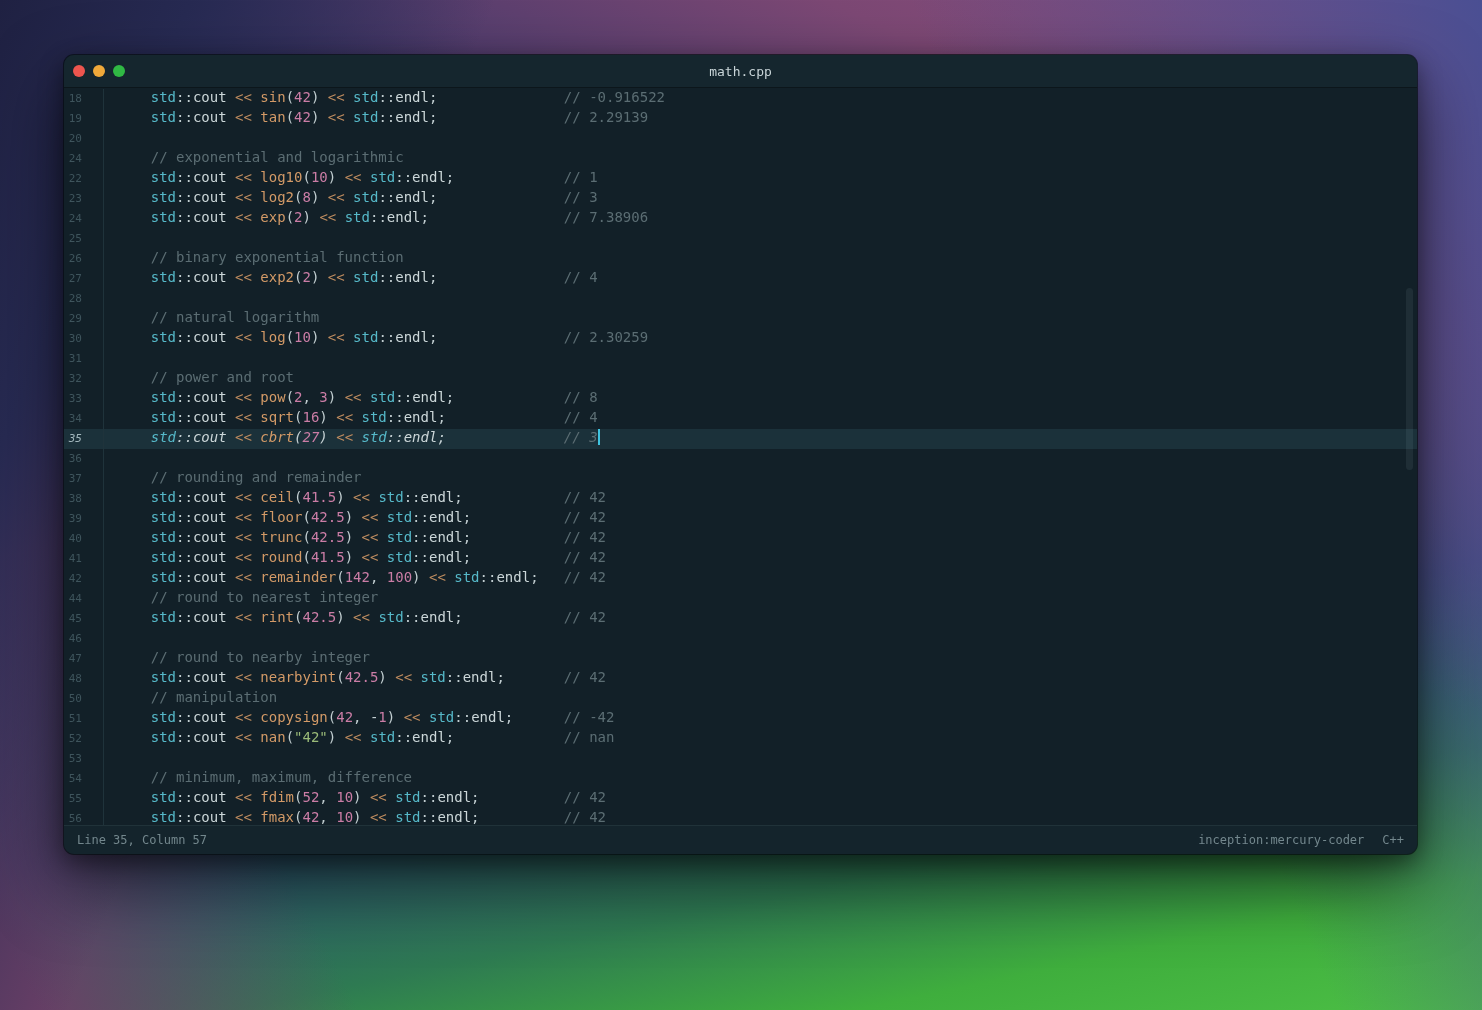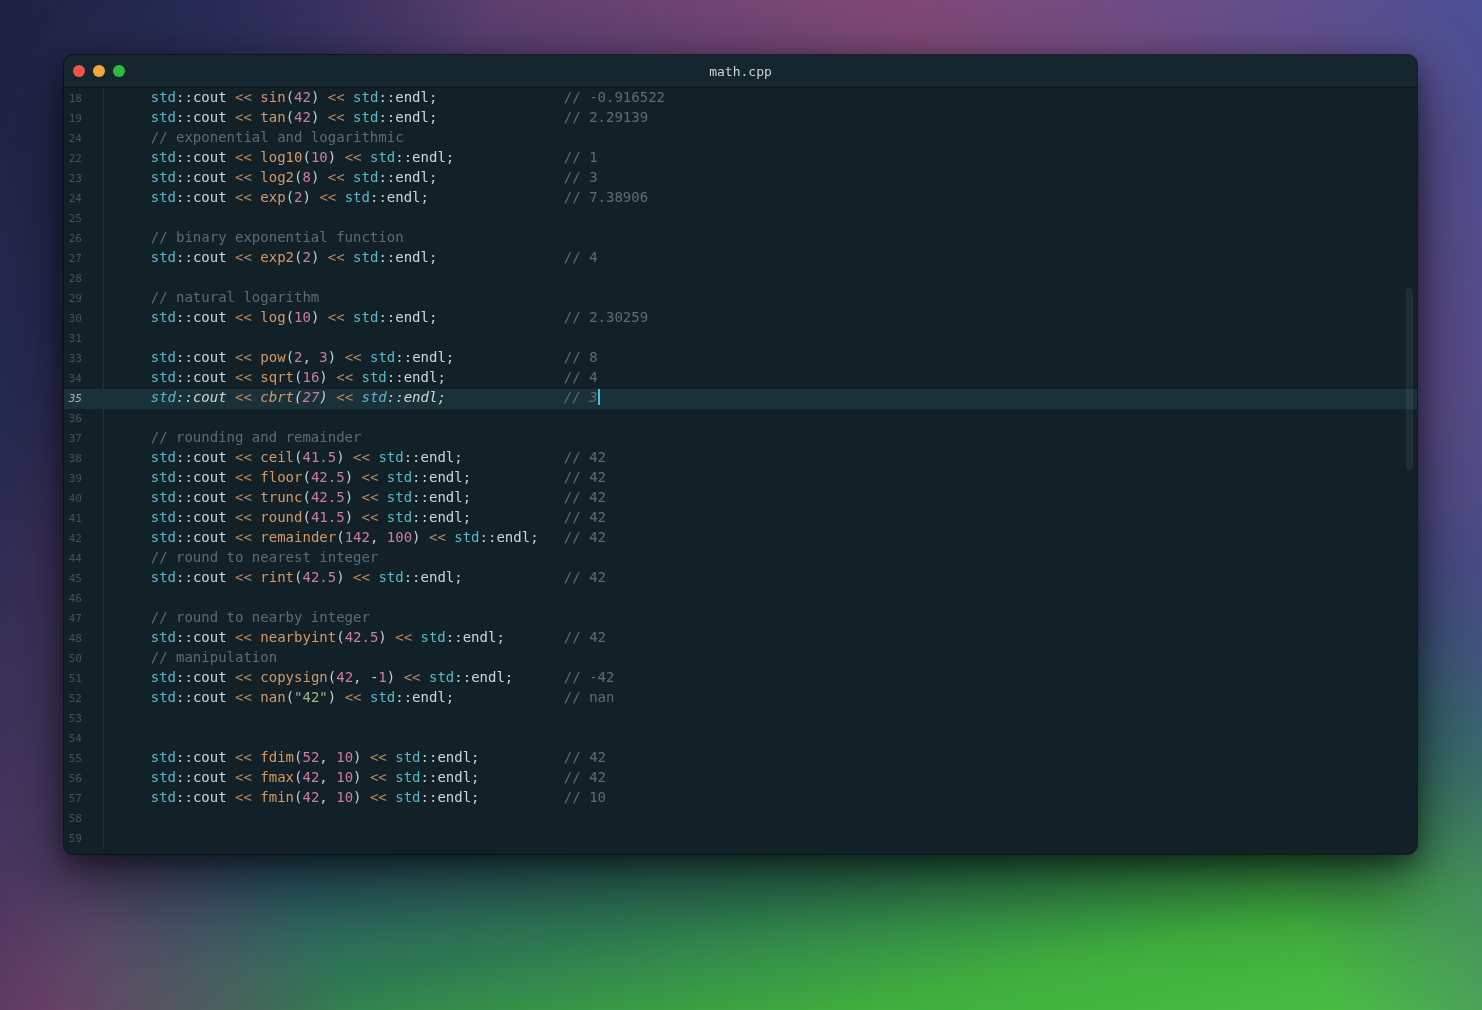--- a/index.html
+++ b/index.html
@@ -53,53 +53,62 @@
       <span class="tl" style="background: rgb(240, 169, 58);"></span>
       <span class="tl" style="background: rgb(48, 185, 68);"></span>
     </div>
     <div class="title">math.cpp</div>
   </div>
 
   <div class="editor">
     <div id="code-lines">
         <div class="line"><span class="ln">18</span><span class="code"><span class="tk-w">    </span><span class="tk-k">std</span><span class="tk-p">::</span><span class="tk-t">cout</span><span class="tk-w"> </span><span class="tk-o">&lt;&lt;</span><span class="tk-w"> </span><span class="tk-f">sin</span><span class="tk-p">(</span><span class="tk-n">42</span><span class="tk-p">)</span><span class="tk-w"> </span><span class="tk-o">&lt;&lt;</span><span class="tk-w"> </span><span class="tk-k">std</span><span class="tk-p">::</span><span class="tk-t">endl</span><span class="tk-p">;</span><span class="tk-w">               </span><span class="tk-c">// -0.916522</span></span></div>
         <div class="line"><span class="ln">19</span><span class="code"><span class="tk-w">    </span><span class="tk-k">std</span><span class="tk-p">::</span><span class="tk-t">cout</span><span class="tk-w"> </span><span class="tk-o">&lt;&lt;</span><span class="tk-w"> </span><span class="tk-f">tan</span><span class="tk-p">(</span><span class="tk-n">42</span><span class="tk-p">)</span><span class="tk-w"> </span><span class="tk-o">&lt;&lt;</span><span class="tk-w"> </span><span class="tk-k">std</span><span class="tk-p">::</span><span class="tk-t">endl</span><span class="tk-p">;</span><span class="tk-w">               </span><span class="tk-c">// 2.29139</span></span></div>
+        <div class="line"><span class="ln">20</span><span class="code"></span></div>
         <div class="line"><span class="ln">24</span><span class="code"><span class="tk-w">    </span><span class="tk-c">// exponential and logarithmic</span></span></div>
         <div class="line"><span class="ln">22</span><span class="code"><span class="tk-w">    </span><span class="tk-k">std</span><span class="tk-p">::</span><span class="tk-t">cout</span><span class="tk-w"> </span><span class="tk-o">&lt;&lt;</span><span class="tk-w"> </span><span class="tk-f">log10</span><span class="tk-p">(</span><span class="tk-n">10</span><span class="tk-p">)</span><span class="tk-w"> </span><span class="tk-o">&lt;&lt;</span><span class="tk-w"> </span><span class="tk-k">std</span><span class="tk-p">::</span><span class="tk-t">endl</span><span class="tk-p">;</span><span class="tk-w">             </span><span class="tk-c">// 1</span></span></div>
         <div class="line"><span class="ln">23</span><span class="code"><span class="tk-w">    </span><span class="tk-k">std</span><span class="tk-p">::</span><span class="tk-t">cout</span><span class="tk-w"> </span><span class="tk-o">&lt;&lt;</span><span class="tk-w"> </span><span class="tk-f">log2</span><span class="tk-p">(</span><span class="tk-n">8</span><span class="tk-p">)</span><span class="tk-w"> </span><span class="tk-o">&lt;&lt;</span><span class="tk-w"> </span><span class="tk-k">std</span><span class="tk-p">::</span><span class="tk-t">endl</span><span class="tk-p">;</span><span class="tk-w">               </span><span class="tk-c">// 3</span></span></div>
         <div class="line"><span class="ln">24</span><span class="code"><span class="tk-w">    </span><span class="tk-k">std</span><span class="tk-p">::</span><span class="tk-t">cout</span><span class="tk-w"> </span><span class="tk-o">&lt;&lt;</span><span class="tk-w"> </span><span class="tk-f">exp</span><span class="tk-p">(</span><span class="tk-n">2</span><span class="tk-p">)</span><span class="tk-w"> </span><span class="tk-o">&lt;&lt;</span><span class="tk-w"> </span><span class="tk-k">std</span><span class="tk-p">::</span><span class="tk-t">endl</span><span class="tk-p">;</span><span class="tk-w">                </span><span class="tk-c">// 7.38906</span></span></div>
         <div class="line"><span class="ln">25</span><span class="code"></span></div>
         <div class="line"><span class="ln">26</span><span class="code"><span class="tk-w">    </span><span class="tk-c">// binary exponential function</span></span></div>
         <div class="line"><span class="ln">27</span><span class="code"><span class="tk-w">    </span><span class="tk-k">std</span><span class="tk-p">::</span><span class="tk-t">cout</span><span class="tk-w"> </span><span class="tk-o">&lt;&lt;</span><span class="tk-w"> </span><span class="tk-f">exp2</span><span class="tk-p">(</span><span class="tk-n">2</span><span class="tk-p">)</span><span class="tk-w"> </span><span class="tk-o">&lt;&lt;</span><span class="tk-w"> </span><span class="tk-k">std</span><span class="tk-p">::</span><span class="tk-t">endl</span><span class="tk-p">;</span><span class="tk-w">               </span><span class="tk-c">// 4</span></span></div>
         <div class="line"><span class="ln">28</span><span class="code"></span></div>
         <div class="line"><span class="ln">29</span><span class="code"><span class="tk-w">    </span><span class="tk-c">// natural logarithm</span></span></div>
         <div class="line"><span class="ln">30</span><span class="code"><span class="tk-w">    </span><span class="tk-k">std</span><span class="tk-p">::</span><span class="tk-t">cout</span><span class="tk-w"> </span><span class="tk-o">&lt;&lt;</span><span class="tk-w"> </span><span class="tk-f">log</span><span class="tk-p">(</span><span class="tk-n">10</span><span class="tk-p">)</span><span class="tk-w"> </span><span class="tk-o">&lt;&lt;</span><span class="tk-w"> </span><span class="tk-k">std</span><span class="tk-p">::</span><span class="tk-t">endl</span><span class="tk-p">;</span><span class="tk-w">               </span><span class="tk-c">// 2.30259</span></span></div>
         <div class="line"><span class="ln">31</span><span class="code"></span></div>
+        <div class="line"><span class="ln">32</span><span class="code"><span class="tk-w">    </span><span class="tk-c">// power and root</span></span></div>
         <div class="line"><span class="ln">33</span><span class="code"><span class="tk-w">    </span><span class="tk-k">std</span><span class="tk-p">::</span><span class="tk-t">cout</span><span class="tk-w"> </span><span class="tk-o">&lt;&lt;</span><span class="tk-w"> </span><span class="tk-f">pow</span><span class="tk-p">(</span><span class="tk-n">2</span><span class="tk-p">, </span><span class="tk-n">3</span><span class="tk-p">)</span><span class="tk-w"> </span><span class="tk-o">&lt;&lt;</span><span class="tk-w"> </span><span class="tk-k">std</span><span class="tk-p">::</span><span class="tk-t">endl</span><span class="tk-p">;</span><span class="tk-w">             </span><span class="tk-c">// 8</span></span></div>
         <div class="line"><span class="ln">34</span><span class="code"><span class="tk-w">    </span><span class="tk-k">std</span><span class="tk-p">::</span><span class="tk-t">cout</span><span class="tk-w"> </span><span class="tk-o">&lt;&lt;</span><span class="tk-w"> </span><span class="tk-f">sqrt</span><span class="tk-p">(</span><span class="tk-n">16</span><span class="tk-p">)</span><span class="tk-w"> </span><span class="tk-o">&lt;&lt;</span><span class="tk-w"> </span><span class="tk-k">std</span><span class="tk-p">::</span><span class="tk-t">endl</span><span class="tk-p">;</span><span class="tk-w">              </span><span class="tk-c">// 4</span></span></div>
         <div class="line active"><span class="ln">35</span><span class="code"><span class="tk-w">    </span><span class="tk-k">std</span><span class="tk-p">::</span><span class="tk-t">cout</span><span class="tk-w"> </span><span class="tk-o">&lt;&lt;</span><span class="tk-w"> </span><span class="tk-f">cbrt</span><span class="tk-p">(</span><span class="tk-n">27</span><span class="tk-p">)</span><span class="tk-w"> </span><span class="tk-o">&lt;&lt;</span><span class="tk-w"> </span><span class="tk-k">std</span><span class="tk-p">::</span><span class="tk-t">endl</span><span class="tk-p">;</span><span class="tk-w">              </span><span class="tk-c">// 3</span><span class="cursor"></span></span></div>
         <div class="line"><span class="ln">36</span><span class="code"></span></div>
         <div class="line"><span class="ln">37</span><span class="code"><span class="tk-w">    </span><span class="tk-c">// rounding and remainder</span></span></div>
         <div class="line"><span class="ln">38</span><span class="code"><span class="tk-w">    </span><span class="tk-k">std</span><span class="tk-p">::</span><span class="tk-t">cout</span><span class="tk-w"> </span><span class="tk-o">&lt;&lt;</span><span class="tk-w"> </span><span class="tk-f">ceil</span><span class="tk-p">(</span><span class="tk-n">41.5</span><span class="tk-p">)</span><span class="tk-w"> </span><span class="tk-o">&lt;&lt;</span><span class="tk-w"> </span><span class="tk-k">std</span><span class="tk-p">::</span><span class="tk-t">endl</span><span class="tk-p">;</span><span class="tk-w">            </span><span class="tk-c">// 42</span></span></div>
         <div class="line"><span class="ln">39</span><span class="code"><span class="tk-w">    </span><span class="tk-k">std</span><span class="tk-p">::</span><span class="tk-t">cout</span><span class="tk-w"> </span><span class="tk-o">&lt;&lt;</span><span class="tk-w"> </span><span class="tk-f">floor</span><span class="tk-p">(</span><span class="tk-n">42.5</span><span class="tk-p">)</span><span class="tk-w"> </span><span class="tk-o">&lt;&lt;</span><span class="tk-w"> </span><span class="tk-k">std</span><span class="tk-p">::</span><span class="tk-t">endl</span><span class="tk-p">;</span><span class="tk-w">           </span><span class="tk-c">// 42</span></span></div>
         <div class="line"><span class="ln">40</span><span class="code"><span class="tk-w">    </span><span class="tk-k">std</span><span class="tk-p">::</span><span class="tk-t">cout</span><span class="tk-w"> </span><span class="tk-o">&lt;&lt;</span><span class="tk-w"> </span><span class="tk-f">trunc</span><span class="tk-p">(</span><span class="tk-n">42.5</span><span class="tk-p">)</span><span class="tk-w"> </span><span class="tk-o">&lt;&lt;</span><span class="tk-w"> </span><span class="tk-k">std</span><span class="tk-p">::</span><span class="tk-t">endl</span><span class="tk-p">;</span><span class="tk-w">           </span><span class="tk-c">// 42</span></span></div>
         <div class="line"><span class="ln">41</span><span class="code"><span class="tk-w">    </span><span class="tk-k">std</span><span class="tk-p">::</span><span class="tk-t">cout</span><span class="tk-w"> </span><span class="tk-o">&lt;&lt;</span><span class="tk-w"> </span><span class="tk-f">round</span><span class="tk-p">(</span><span class="tk-n">41.5</span><span class="tk-p">)</span><span class="tk-w"> </span><span class="tk-o">&lt;&lt;</span><span class="tk-w"> </span><span class="tk-k">std</span><span class="tk-p">::</span><span class="tk-t">endl</span><span class="tk-p">;</span><span class="tk-w">           </span><span class="tk-c">// 42</span></span></div>
         <div class="line"><span class="ln">42</span><span class="code"><span class="tk-w">    </span><span class="tk-k">std</span><span class="tk-p">::</span><span class="tk-t">cout</span><span class="tk-w"> </span><span class="tk-o">&lt;&lt;</span><span class="tk-w"> </span><span class="tk-f">remainder</span><span class="tk-p">(</span><span class="tk-n">142</span><span class="tk-p">, </span><span class="tk-n">100</span><span class="tk-p">)</span><span class="tk-w"> </span><span class="tk-o">&lt;&lt;</span><span class="tk-w"> </span><span class="tk-k">std</span><span class="tk-p">::</span><span class="tk-t">endl</span><span class="tk-p">;</span><span class="tk-w">   </span><span class="tk-c">// 42</span></span></div>
         <div class="line"><span class="ln">44</span><span class="code"><span class="tk-w">    </span><span class="tk-c">// round to nearest integer</span></span></div>
         <div class="line"><span class="ln">45</span><span class="code"><span class="tk-w">    </span><span class="tk-k">std</span><span class="tk-p">::</span><span class="tk-t">cout</span><span class="tk-w"> </span><span class="tk-o">&lt;&lt;</span><span class="tk-w"> </span><span class="tk-f">rint</span><span class="tk-p">(</span><span class="tk-n">42.5</span><span class="tk-p">)</span><span class="tk-w"> </span><span class="tk-o">&lt;&lt;</span><span class="tk-w"> </span><span class="tk-k">std</span><span class="tk-p">::</span><span class="tk-t">endl</span><span class="tk-p">;</span><span class="tk-w">            </span><span class="tk-c">// 42</span></span></div>
         <div class="line"><span class="ln">46</span><span class="code"></span></div>
         <div class="line"><span class="ln">47</span><span class="code"><span class="tk-w">    </span><span class="tk-c">// round to nearby integer</span></span></div>
         <div class="line"><span class="ln">48</span><span class="code"><span class="tk-w">    </span><span class="tk-k">std</span><span class="tk-p">::</span><span class="tk-t">cout</span><span class="tk-w"> </span><span class="tk-o">&lt;&lt;</span><span class="tk-w"> </span><span class="tk-f">nearbyint</span><span class="tk-p">(</span><span class="tk-n">42.5</span><span class="tk-p">)</span><span class="tk-w"> </span><span class="tk-o">&lt;&lt;</span><span class="tk-w"> </span><span class="tk-k">std</span><span class="tk-p">::</span><span class="tk-t">endl</span><span class="tk-p">;</span><span class="tk-w">       </span><span class="tk-c">// 42</span></span></div>
         <div class="line"><span class="ln">50</span><span class="code"><span class="tk-w">    </span><span class="tk-c">// manipulation</span></span></div>
         <div class="line"><span class="ln">51</span><span class="code"><span class="tk-w">    </span><span class="tk-k">std</span><span class="tk-p">::</span><span class="tk-t">cout</span><span class="tk-w"> </span><span class="tk-o">&lt;&lt;</span><span class="tk-w"> </span><span class="tk-f">copysign</span><span class="tk-p">(</span><span class="tk-n">42</span><span class="tk-p">, </span><span class="tk-p">-</span><span class="tk-n">1</span><span class="tk-p">)</span><span class="tk-w"> </span><span class="tk-o">&lt;&lt;</span><span class="tk-w"> </span><span class="tk-k">std</span><span class="tk-p">::</span><span class="tk-t">endl</span><span class="tk-p">;</span><span class="tk-w">      </span><span class="tk-c">// -42</span></span></div>
         <div class="line"><span class="ln">52</span><span class="code"><span class="tk-w">    </span><span class="tk-k">std</span><span class="tk-p">::</span><span class="tk-t">cout</span><span class="tk-w"> </span><span class="tk-o">&lt;&lt;</span><span class="tk-w"> </span><span class="tk-f">nan</span><span class="tk-p">(</span><span class="tk-s">"42"</span><span class="tk-p">)</span><span class="tk-w"> </span><span class="tk-o">&lt;&lt;</span><span class="tk-w"> </span><span class="tk-k">std</span><span class="tk-p">::</span><span class="tk-t">endl</span><span class="tk-p">;</span><span class="tk-w">             </span><span class="tk-c">// nan</span></span></div>
         <div class="line"><span class="ln">53</span><span class="code"></span></div>
-        <div class="line"><span class="ln">54</span></div>
+        <div class="line"><span class="ln">54</span><span class="code"><span class="tk-w">    </span><span class="tk-c">// minimum, maximum, difference</span></span></div>
         <div class="line"><span class="ln">55</span><span class="code"><span class="tk-w">    </span><span class="tk-k">std</span><span class="tk-p">::</span><span class="tk-t">cout</span><span class="tk-w"> </span><span class="tk-o">&lt;&lt;</span><span class="tk-w"> </span><span class="tk-f">fdim</span><span class="tk-p">(</span><span class="tk-n">52</span><span class="tk-p">, </span><span class="tk-n">10</span><span class="tk-p">)</span><span class="tk-w"> </span><span class="tk-o">&lt;&lt;</span><span class="tk-w"> </span><span class="tk-k">std</span><span class="tk-p">::</span><span class="tk-t">endl</span><span class="tk-p">;</span><span class="tk-w">          </span><span class="tk-c">// 42</span></span></div>
         <div class="line"><span class="ln">56</span><span class="code"><span class="tk-w">    </span><span class="tk-k">std</span><span class="tk-p">::</span><span class="tk-t">cout</span><span class="tk-w"> </span><span class="tk-o">&lt;&lt;</span><span class="tk-w"> </span><span class="tk-f">fmax</span><span class="tk-p">(</span><span class="tk-n">42</span><span class="tk-p">, </span><span class="tk-n">10</span><span class="tk-p">)</span><span class="tk-w"> </span><span class="tk-o">&lt;&lt;</span><span class="tk-w"> </span><span class="tk-k">std</span><span class="tk-p">::</span><span class="tk-t">endl</span><span class="tk-p">;</span><span class="tk-w">          </span><span class="tk-c">// 42</span></span></div>
         <div class="line"><span class="ln">57</span><span class="code"><span class="tk-w">    </span><span class="tk-k">std</span><span class="tk-p">::</span><span class="tk-t">cout</span><span class="tk-w"> </span><span class="tk-o">&lt;&lt;</span><span class="tk-w"> </span><span class="tk-f">fmin</span><span class="tk-p">(</span><span class="tk-n">42</span><span class="tk-p">, </span><span class="tk-n">10</span><span class="tk-p">)</span><span class="tk-w"> </span><span class="tk-o">&lt;&lt;</span><span class="tk-w"> </span><span class="tk-k">std</span><span class="tk-p">::</span><span class="tk-t">endl</span><span class="tk-p">;</span><span class="tk-w">          </span><span class="tk-c">// 10</span></span></div>
         <div class="line"><span class="ln">58</span><span class="code"></span></div>
         <div class="line"><span class="ln">59</span></div>
       </div>
     <div class="scroll-thumb"></div>
   </div>
 
+  <div class="statusbar">
+    <span>Line 35, Column 57</span>
+    <span class="status-right">
+      <span>inception:mercury-coder</span>
+      <span>C++</span>
+    </span>
+  </div>
 </div>
 
 </body></html>

